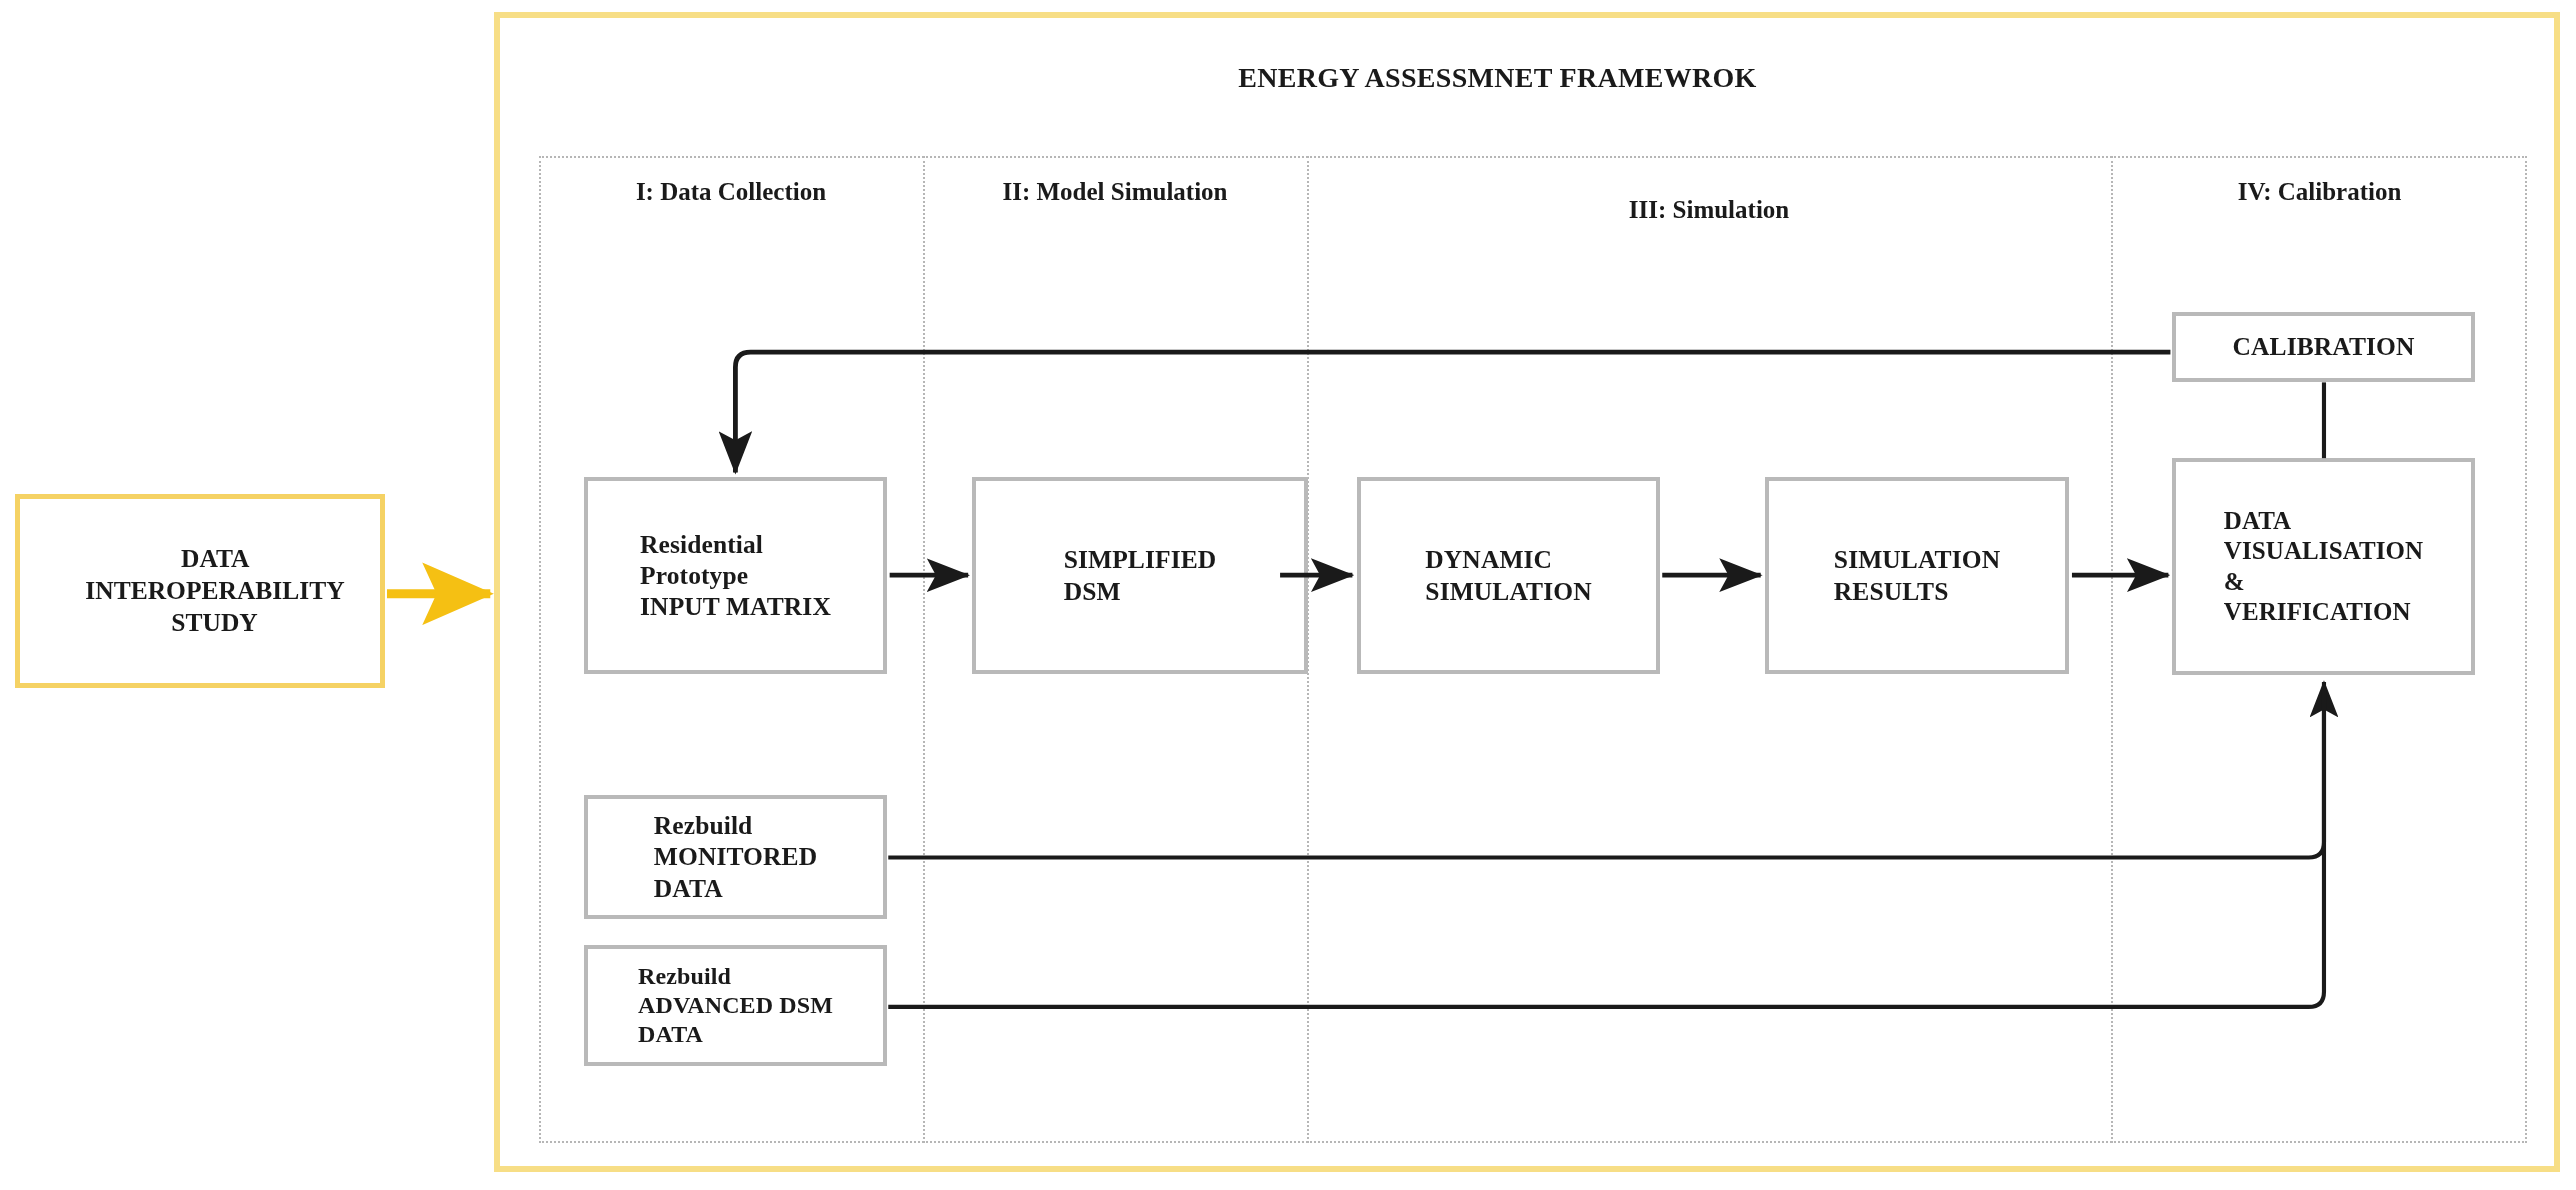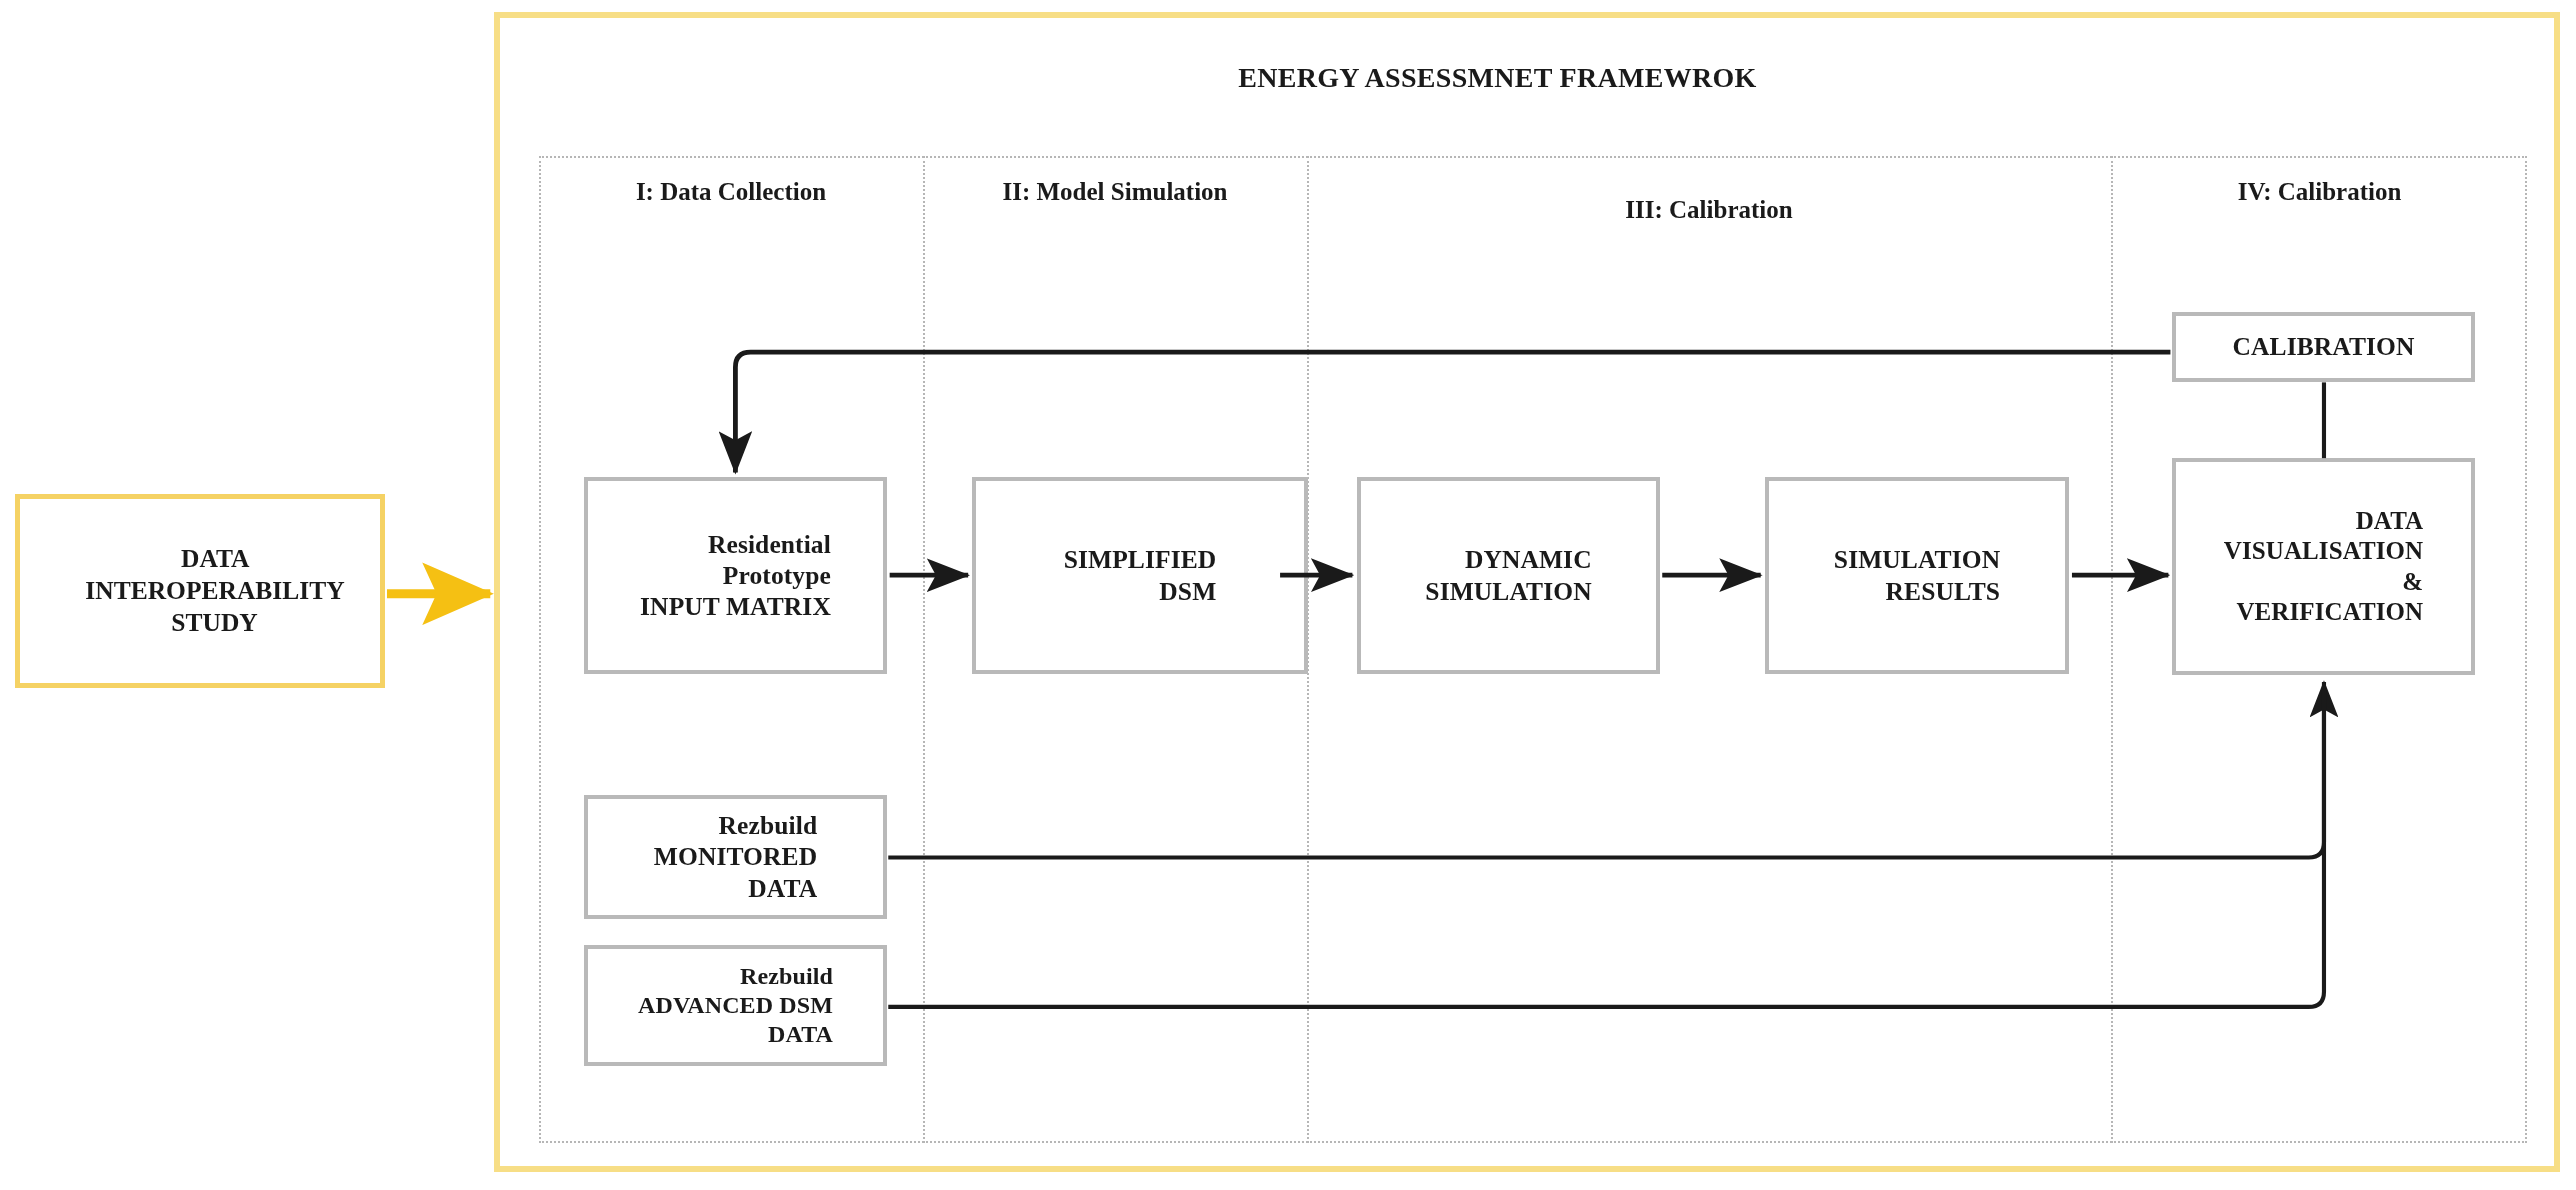--- a/index.html
+++ b/index.html
@@ -24,21 +24,21 @@
   #divider-3{left:2111px;}
 
   .stage-label{font-size:25px;font-weight:bold;text-align:center;white-space:nowrap;}
   #stage-label-1{left:539px;top:178px;width:384px;}
   #stage-label-2{left:923px;top:178px;width:384px;}
   #stage-label-3{left:1307px;top:196px;width:804px;}
   #stage-label-4{left:2111px;top:178px;width:417px;}
 
   
   .pbox{border:4.8px solid #b9b9b9;background:#ffffff;box-sizing:border-box;
-        display:flex;align-items:center;justify-content:center;text-align:right;
+        display:flex;align-items:center;justify-content:center;text-align:left;
         font-size:25.5px;font-weight:bold;line-height:1.22;letter-spacing:0.1px;}
   .pbox span{display:block;padding:0 4.1px;}
 
   #box-input-matrix{left:584px;top:477px;width:303px;height:197px;}
   #box-simplified-dsm{left:972px;top:477px;width:336px;height:197px;}
   #box-dynamic-simulation{left:1357px;top:477px;width:303px;height:197px;}
   #box-simulation-results{left:1765px;top:477px;width:304px;height:197px;}
   #box-data-visualisation{left:2172px;top:458px;width:303px;height:217px;font-size:25px;}
   #box-calibration{left:2172px;top:312px;width:303px;height:70px;}
   #box-monitored-data{left:584px;top:795px;width:303px;height:124px;}
@@ -60,21 +60,21 @@
 
 <div class="abs" id="framework-title">ENERGY ASSESSMNET FRAMEWROK</div>
 
 <div class="abs" id="stage-panel"></div>
 <div class="abs col-divider" id="divider-1"></div>
 <div class="abs col-divider" id="divider-2"></div>
 <div class="abs col-divider" id="divider-3"></div>
 
 <div class="abs stage-label" id="stage-label-1">I: Data Collection</div>
 <div class="abs stage-label" id="stage-label-2">II: Model Simulation</div>
-<div class="abs stage-label" id="stage-label-3">III: Calibration</div>
+<div class="abs stage-label" id="stage-label-3">III: Simulation</div>
 <div class="abs stage-label" id="stage-label-4">IV: Calibration</div>
 
 <div class="abs" id="box-interoperability-study">
   <div>
     <span>DATA</span>
     <span>INTEROPERABILITY</span>
     <span>STUDY</span>
   </div>
 </div>
 

